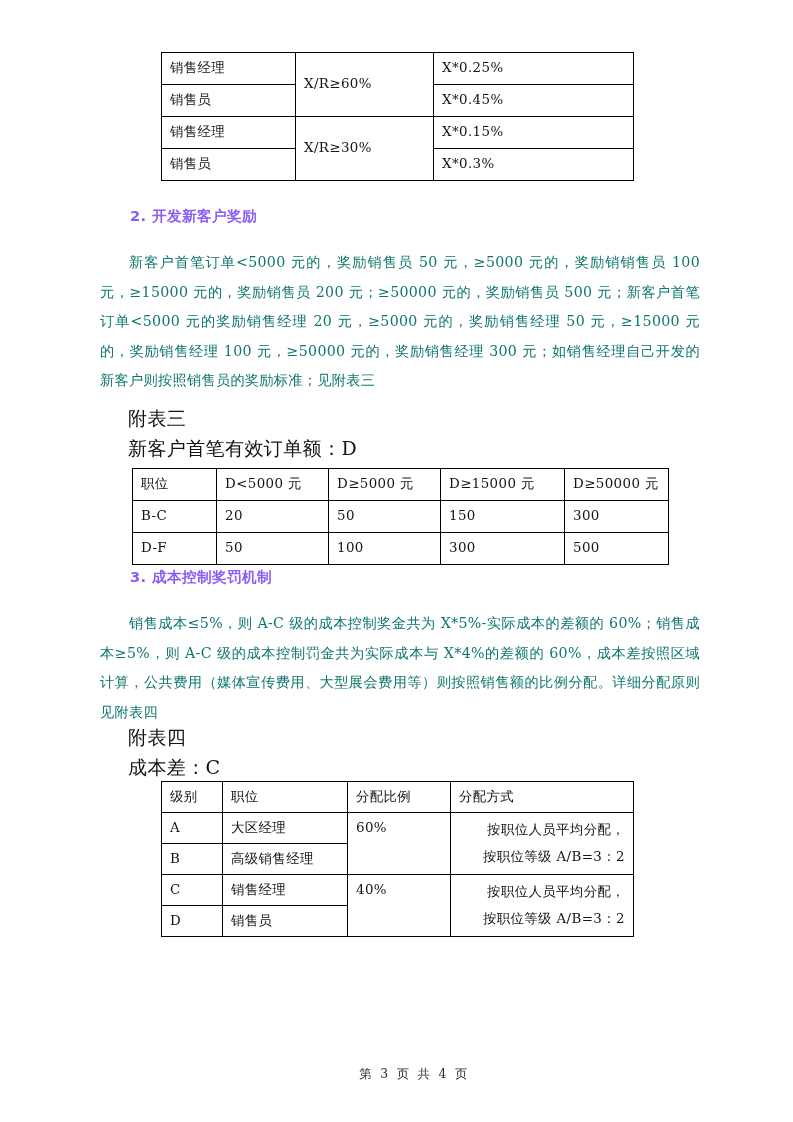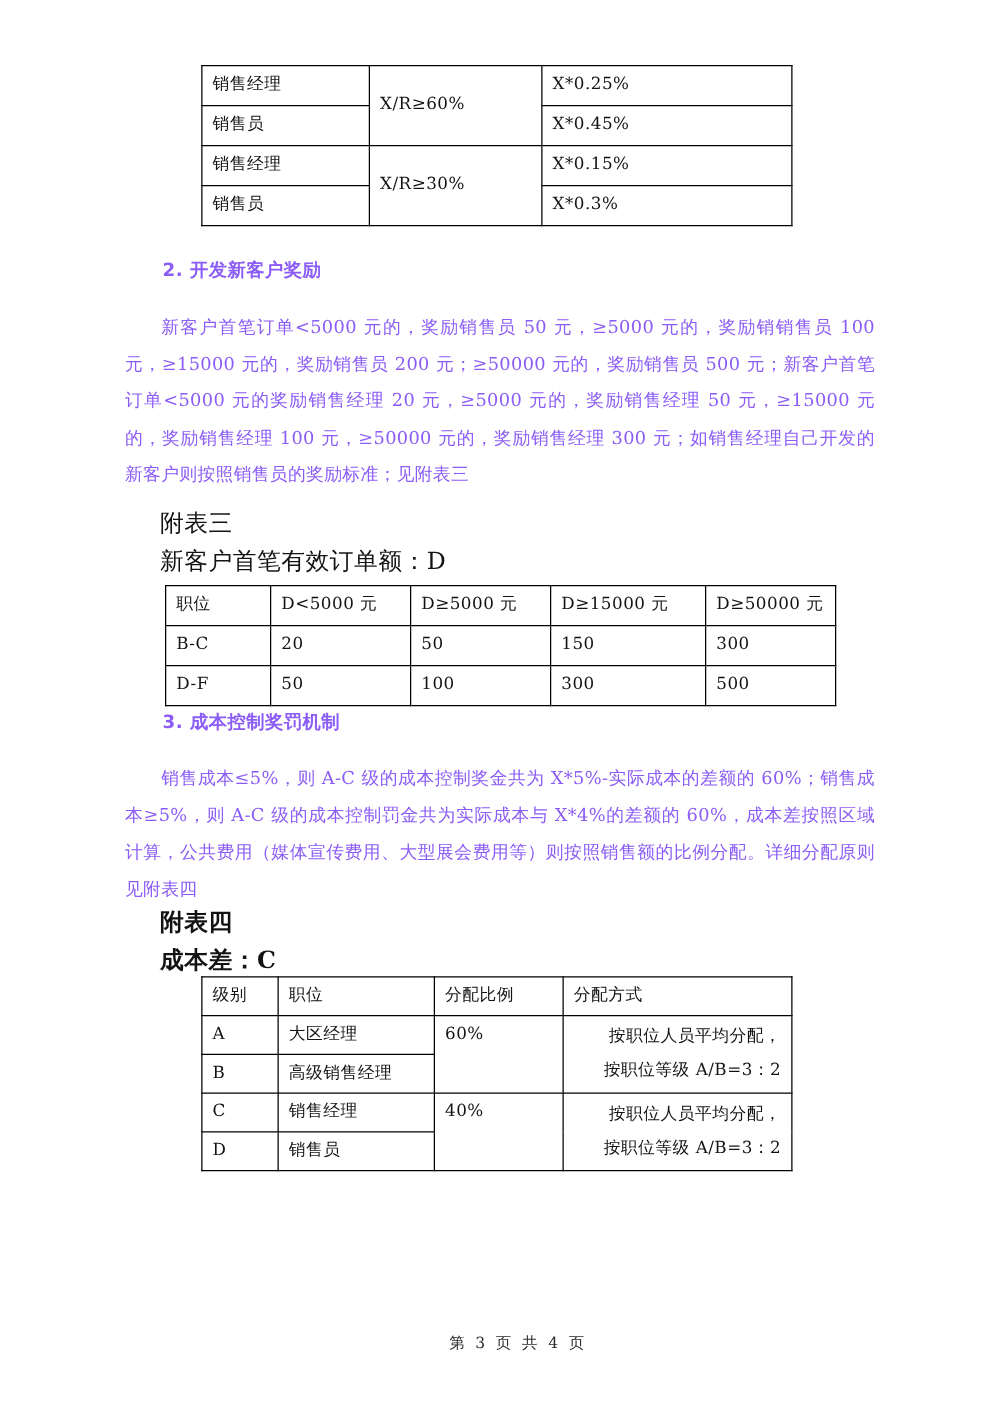--- a/index.html
+++ b/index.html
@@ -18,38 +18,38 @@
     overflow: hidden;
   }
 
   
   .para {
     position: absolute;
     font-size: 14.2px;
     line-height: 29.5px;
     letter-spacing: 0.3px;
     text-align: justify;
-    color: #8b5cf6;
+    color: #0f766e;
   }
   .heading {
     position: absolute;
     font-family: "DejaVu Sans", "Liberation Sans", sans-serif;
     font-weight: bold;
     font-size: 14.6px;
     letter-spacing: 0.4px;
     color: #8b5cf6;
   }
   .label-line {
     position: absolute;
     font-size: 19px;
     letter-spacing: 0.4px;
     color: #131313;
   }
   .label-line.bold {
-    font-weight: bold;
+    font-weight: normal;
     text-align: center;
   }
 
   
   table.doc-table {
     position: absolute;
     border-collapse: collapse;
     table-layout: fixed;
     font-size: 13.4px;
     color: #131313;

